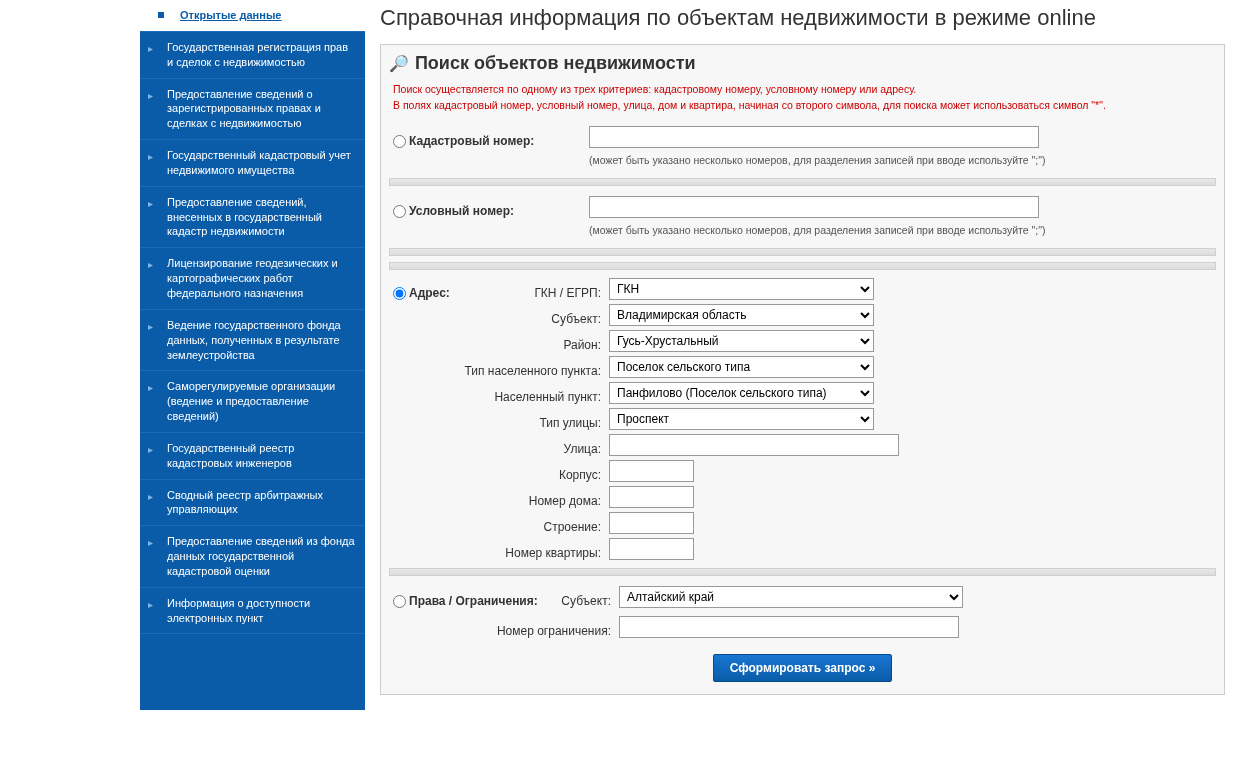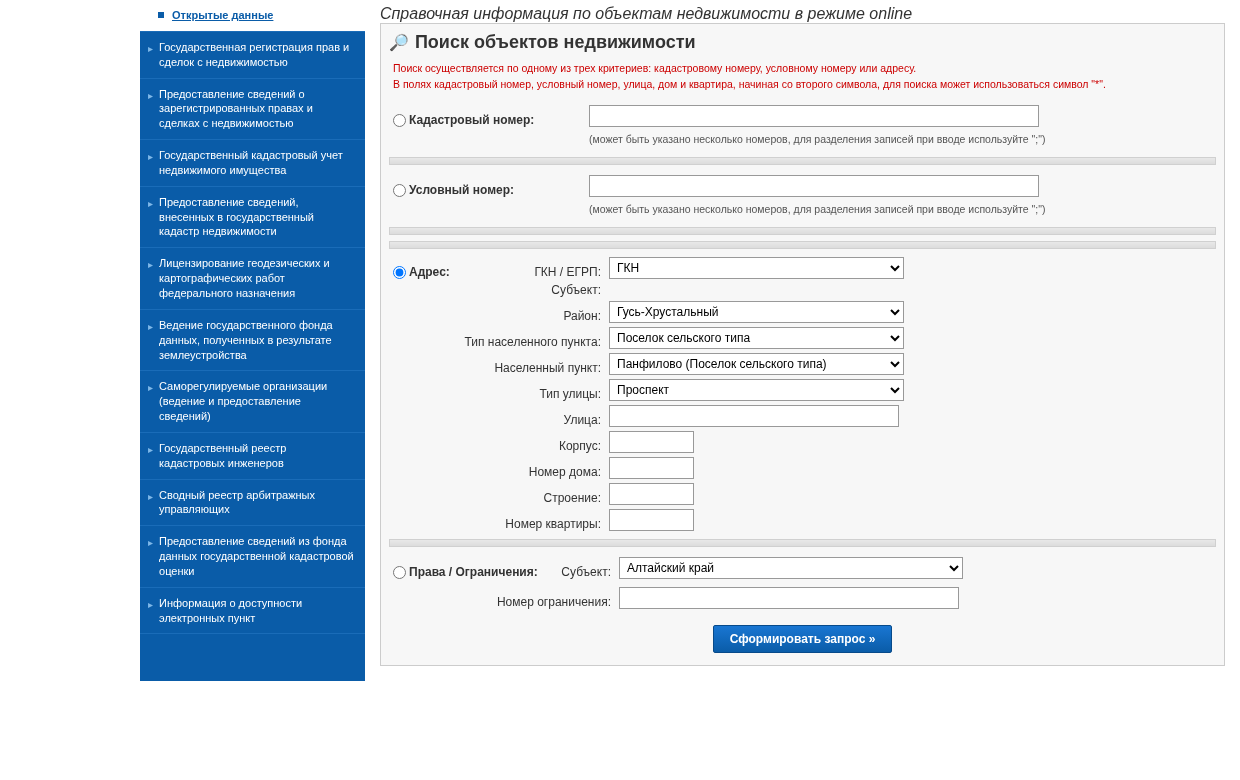--- a/index.html
+++ b/index.html
@@ -1,40 +1,40 @@
 <!DOCTYPE html>
 <html><head>
 <meta charset="utf-8">
 <style>
 * { box-sizing: border-box; margin: 0; padding: 0; }
 body { font-family: Arial, sans-serif; font-size: 12px; background: #fff; color: #333; }
 .container { display: flex; max-width: 1240px; }
 .sidebar { width: 225px; background: #0a5ca8; margin-left: 140px; }
-.sidebar-item { display: flex; align-items: flex-start; padding: 8px 10px 8px 8px; border-bottom: 1px solid #1a6cb8; color: #fff; cursor: pointer; font-size: 11px; line-height: 1.35; }
+.sidebar-item { display: flex; align-items: flex-start; padding: 8px 10px 8px 8px; border-bottom: 1px solid #1a6cb8; color: #fff; cursor: pointer; font-size: 11px; line-height: 1.35; gap: 8px; }
 .sidebar-item.active { background: #fff; color: #0a5ca8; font-weight: bold; text-decoration: underline; padding-left: 18px; }
 .sidebar-item.active .bullet { display: inline-block; width: 6px; height: 6px; background: #0a5ca8; margin-right: 8px; margin-top: 4px; flex-shrink: 0; }
 .chevron { color: #7fb8e8; margin-right: 6px; font-size: 10px; flex-shrink: 0; margin-top: 2px; }
 .main { flex: 1; padding: 5px 15px 15px 15px; }
-h1 { font-size: 16px; font-weight: normal; color: #333; margin-bottom: 0; font-style: italic; }
+h1 { font-size: 22px; font-weight: normal; color: #333; margin-bottom: 13px; }
 .panel { border: 1px solid #ccc; background: #f7f7f7; padding: 8px 8px 12px 8px; }
 .panel-header { display: flex; align-items: center; gap: 6px; padding-bottom: 6px; }
 .search-icon { font-size: 16px; }
 .panel-title { font-weight: bold; font-size: 18px; }
 .info-text { color: #c00; font-size: 10.5px; line-height: 1.5; padding: 2px 0 8px 4px; }
 .form-row { display: flex; align-items: flex-end; padding: 4px 0; }
 .radio-cell { width: 20px; display: flex; justify-content: center; }
 .label-cell { width: 180px; font-weight: bold; font-size: 12px; }
 .sublabel-cell { width: 200px; text-align: right; padding-right: 8px; font-size: 12px; }
 .input-cell { flex: 1; }
 .input-cell input[type="text"] { border: 1px solid #999; padding: 3px 5px; font-size: 12px; }
 .input-wide { width: 450px; }
 .input-med { width: 290px; }
 .input-small { width: 85px; }
 select { border: 1px solid #999; padding: 2px 3px; font-size: 12px; background: #fff; }
-.select-med { width: 295px; }
+.select-med { width: 265px; }
 .hint { font-size: 10.5px; color: #555; padding: 2px 0 6px 200px; }
 .divider { height: 8px; background: linear-gradient(#e8e8e8, #dcdcdc); border: 1px solid #d0d0d0; margin: 6px 0; }
 .address-block .form-row { padding: 2px 0; }
 .submit-row { text-align: center; padding-top: 12px; }
 .submit-btn { background: linear-gradient(#1976d2, #0a5ca8); color: #fff; border: 1px solid #074a8a; padding: 6px 16px; font-size: 12px; font-weight: bold; cursor: pointer; border-radius: 2px; }
 input[type="radio"] { cursor: pointer; }
 </style>
 </head>
 <body>
 
@@ -131,20 +131,21 @@
           <div class="radio-cell">
               <input type="radio" name="criteria" checked="" style="">
             </div>
           <div class="label-cell" style="width:60px;">Адрес:</div>
           <div class="sublabel-cell" style="width:140px;">ГКН / ЕГРП:</div>
           <div class="input-cell"><select class="select-med"><option>ГКН</option></select></div>
         </div>
         <div class="form-row">
           <div class="radio-cell"></div>
           <div class="sublabel-cell">Субъект:</div>
+          <div class="input-cell"><select class="select-med"><option>Владимирская область</option></select></div>
         </div>
         <div class="form-row">
           <div class="radio-cell"></div>
           <div class="sublabel-cell">Район:</div>
           <div class="input-cell"><select class="select-med"><option>Гусь-Хрустальный</option></select></div>
         </div>
         <div class="form-row">
           <div class="radio-cell"></div>
           <div class="sublabel-cell">Тип населенного пункта:</div>
           <div class="input-cell"><select class="select-med"><option>Поселок сельского типа</option></select></div>

